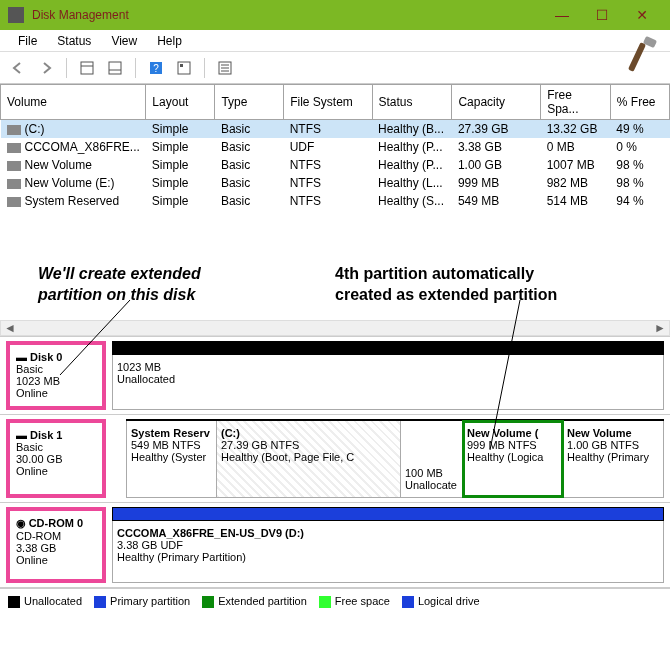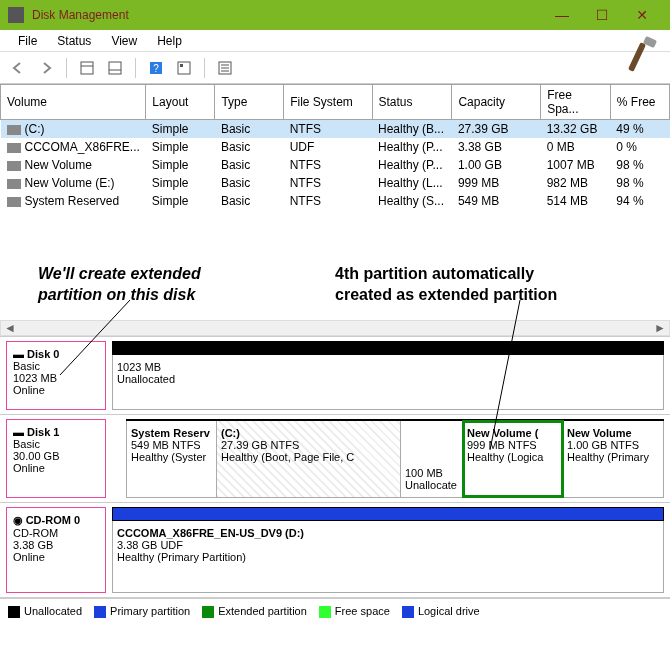--- a/index.html
+++ b/index.html
@@ -18,21 +18,21 @@
 .table th { text-align: left; font-weight: normal; padding: 3px 6px; border: 1px solid #a3a3a3; background: #fff; font-size: 12px; }
 .table td { padding: 2px 6px; font-size: 12px; white-space: nowrap; overflow: hidden; }
 .table tr.selected td { background: #cce4f7; }
 .volicon { width: 14px; height: 10px; background: #888; display: inline-block; margin-right: 4px; vertical-align: middle; }
 .annotation-area { position: relative; height: 110px; }
 .annot { position: absolute; font-style: italic; font-weight: bold; font-size: 16px; color: #000; line-height: 1.3; }
 .scrollbar-h { height: 16px; background: #f0f0f0; border: 1px solid #ddd; display: flex; align-items: center; justify-content: space-between; padding: 0 2px; }
 .scrollbar-h .arrow { width: 14px; text-align: center; color: #666; cursor: pointer; }
 .diskpane { border-top: 1px solid #ccc; padding: 4px 6px; display: flex; gap: 6px; }
 .diskpane.cd { border-bottom: 1px solid #ccc; }
-.diskheader { width: 100px; border: 1px solid #ec4899; padding: 6px; font-size: 11px; background: #fff; }
+.diskheader { width: 100px; border: 4px solid #ec4899; padding: 6px; font-size: 11px; background: #fff; }
 .diskheader .diskname { font-weight: bold; }
 .diskbody { flex: 1; display: flex; flex-direction: column; }
 .diskbar-top { height: 14px; display: flex; border: 1px solid #000; }
 .diskbar-top .seg { height: 100%; }
 .diskbar-content { flex: 1; display: flex; border-left: 1px solid #aaa; border-right: 1px solid #aaa; border-bottom: 1px solid #aaa; }
 .part { border-right: 1px solid #aaa; padding: 6px 4px; font-size: 11px; overflow: hidden; position: relative; }
 .part:last-child { border-right: none; }
 .part .pname { font-weight: bold; }
 .part.hatched { background-image: repeating-linear-gradient(45deg, #eee 0, #eee 2px, #fff 2px, #fff 6px); }
 .greenbox { outline: 3px solid #0a8a0a; outline-offset: -2px; }
@@ -257,21 +257,21 @@
       </div>
       <div class="part" style="flex:0 0 100px;">
         <div class="pname">New Volume</div>
         <div>1.00 GB NTFS</div>
         <div>Healthy (Primary</div>
       </div>
     </div>
   </div>
 </div>
 
-<div class="diskpane cd" style="height:96px;">
+<div class="diskpane cd" style="height:86px;">
   <div class="diskheader">
     <div class="diskname"><span>◉ </span><span>CD-ROM 0</span></div>
     <div>CD-ROM</div>
     <div>3.38 GB</div>
     <div>Online</div>
   </div>
   <div class="diskbody">
     <div class="diskbar-top">
         <div class="seg" style="flex:1; background:#1b3fdb;"></div>
       </div>

